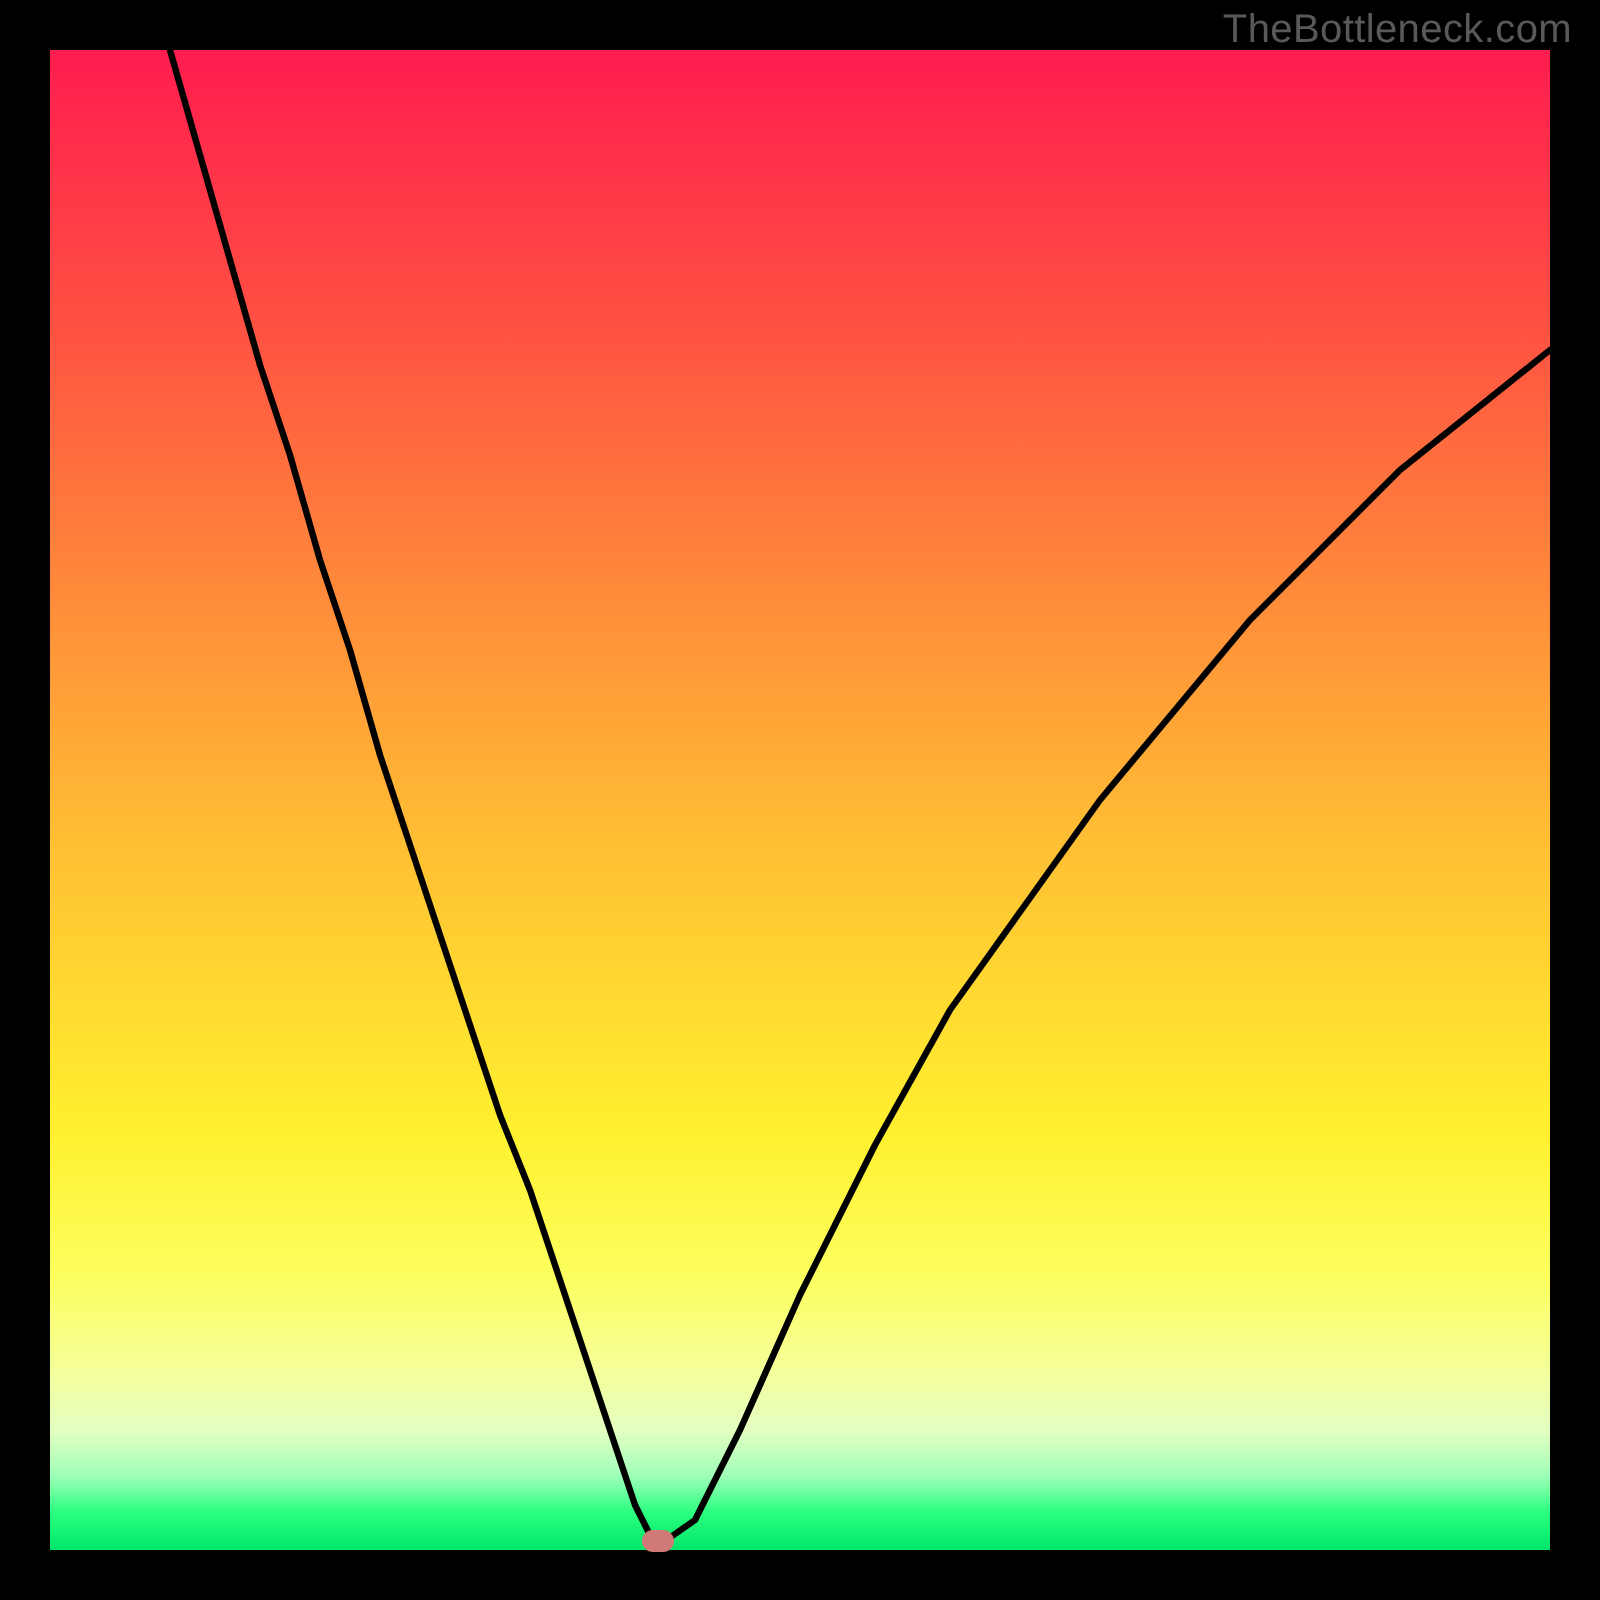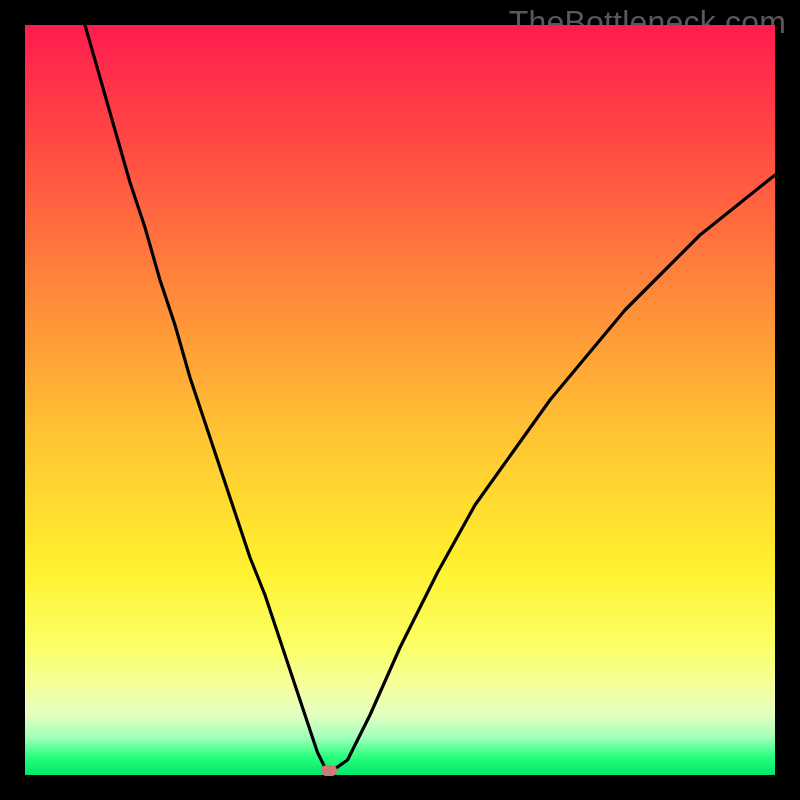--- a/index.html
+++ b/index.html
@@ -16,21 +16,21 @@
     top: 0;
     width: 800px;
     height: 800px;
     background: #000;
   }
   .watermark {
     position: absolute;
     top: 4px;
     right: 14px;
     font-family: Arial, Helvetica, sans-serif;
-    font-size: 32px;
+    font-size: 20px;
     color: #595959;
     letter-spacing: 0.2px;
     font-weight: 500;
   }
   .plot {
     position: absolute;
     left: 25px;
     top: 25px;
     width: 750px;
     height: 750px;

